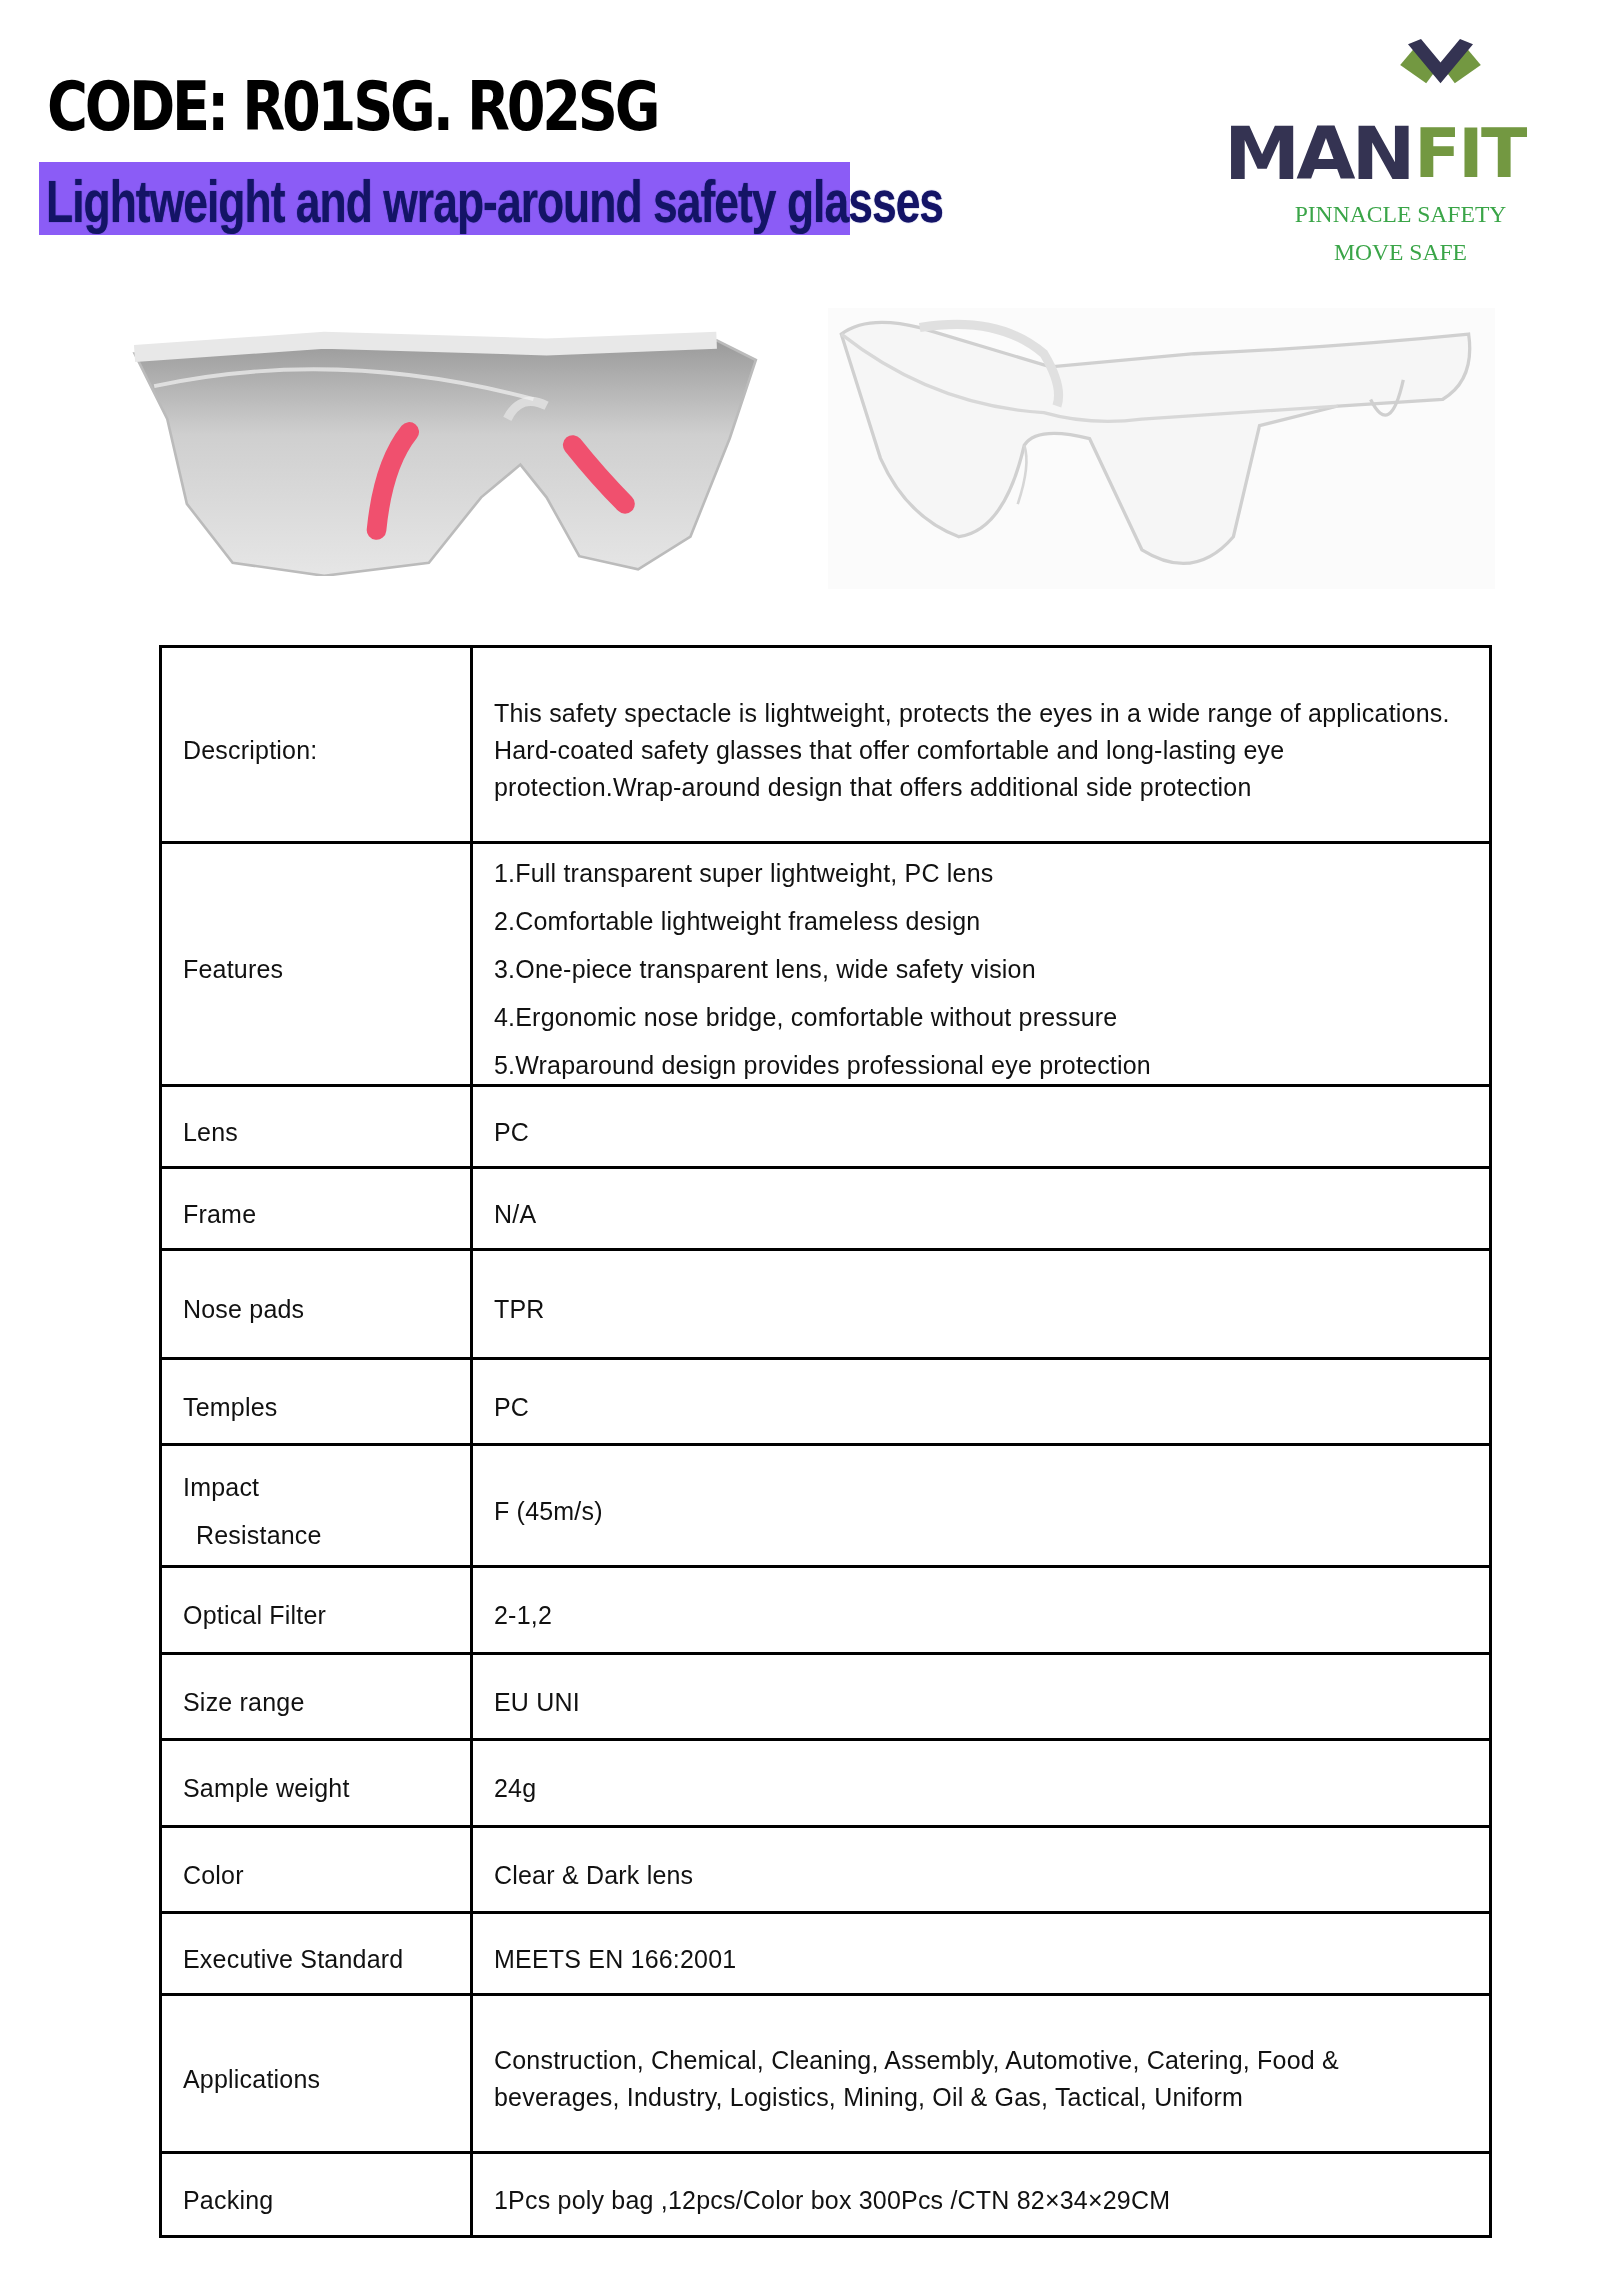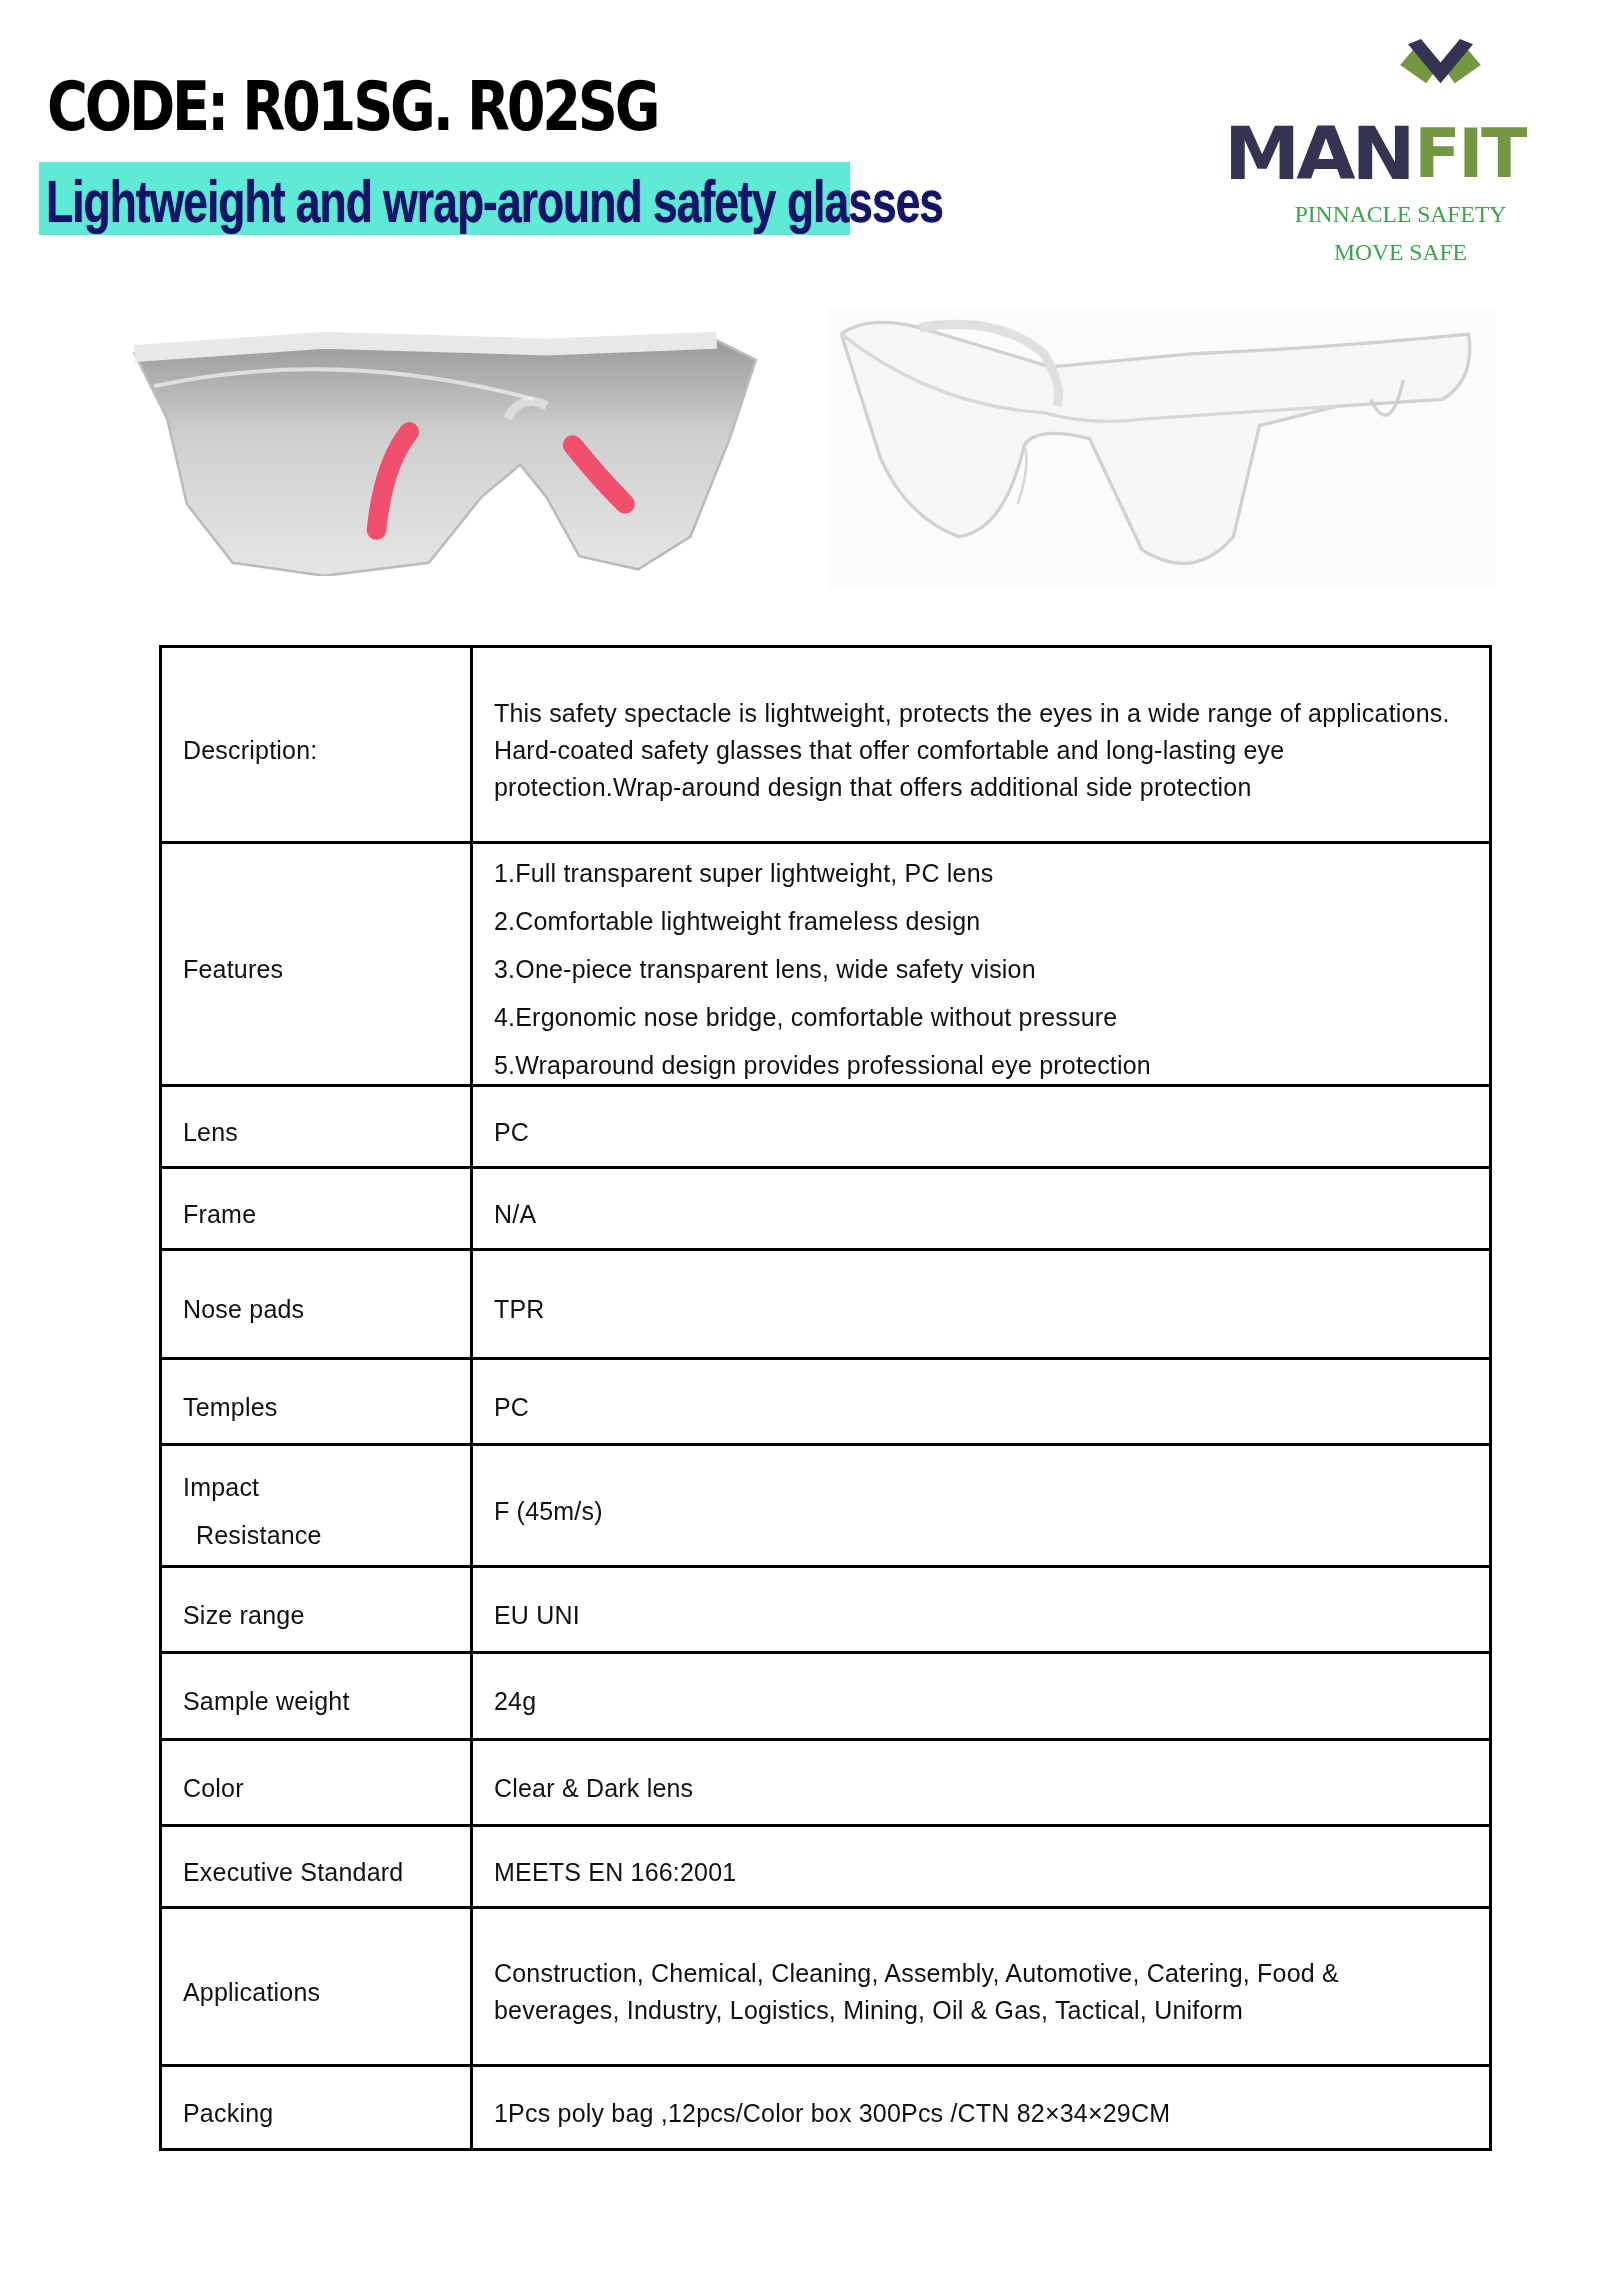--- a/index.html
+++ b/index.html
@@ -8,21 +8,21 @@
 
   .code-title {
     position: absolute; left: 47px; top: 73px;
     font-family: "DejaVu Sans", sans-serif; font-weight: bold;
     font-size: 68px; letter-spacing: -3.9px; color: #000;
     transform: scaleX(0.82); transform-origin: left top;
     white-space: nowrap; line-height: 1;
   }
   .subtitle {
     position: absolute; left: 39px; top: 162px; width: 811px; height: 73px;
-    background: #5eead4;
+    background: #8b5cf6;
   }
   .subtitle span {
     position: absolute; left: 6.5px; top: 5.2px;
     font-family: "Liberation Sans", sans-serif; font-weight: bold;
     font-size: 60px; color: #141466; letter-spacing: -1.3px;
     transform: scaleX(0.74); transform-origin: left top; white-space: nowrap;
     text-shadow: 0 0 1.3px #2a2a8a;
   }
 
   
@@ -161,20 +161,28 @@
     </tr>
     <tr style="height:122px">
       <td class="label">
         <span>Impact</span>
         <span class="indent">Resistance</span>
       </td>
       <td class="value">
           <span>F (45m/s)</span>
         </td>
     </tr>
+    <tr style="height:87px">
+      <td class="label">
+          <span>Optical Filter</span>
+        </td>
+      <td class="value">
+          <span>2-1,2</span>
+        </td>
+    </tr>
     <tr style="height:86px">
       <td class="label">
           <span>Size range</span>
         </td>
       <td class="value">
           <span>EU UNI</span>
         </td>
     </tr>
     <tr style="height:87px">
       <td class="label">

